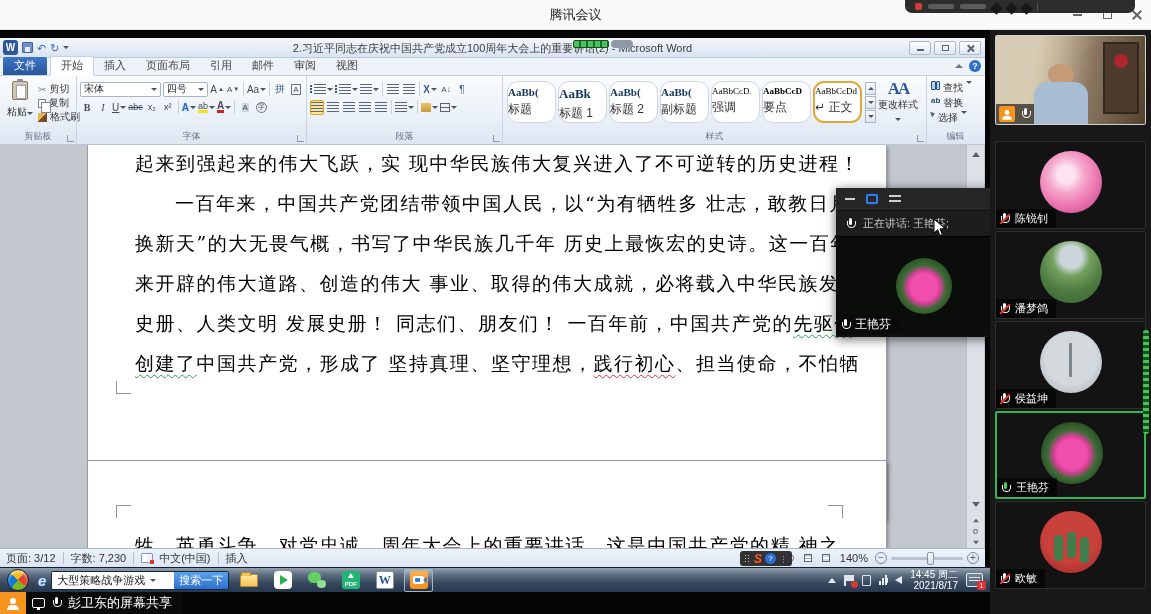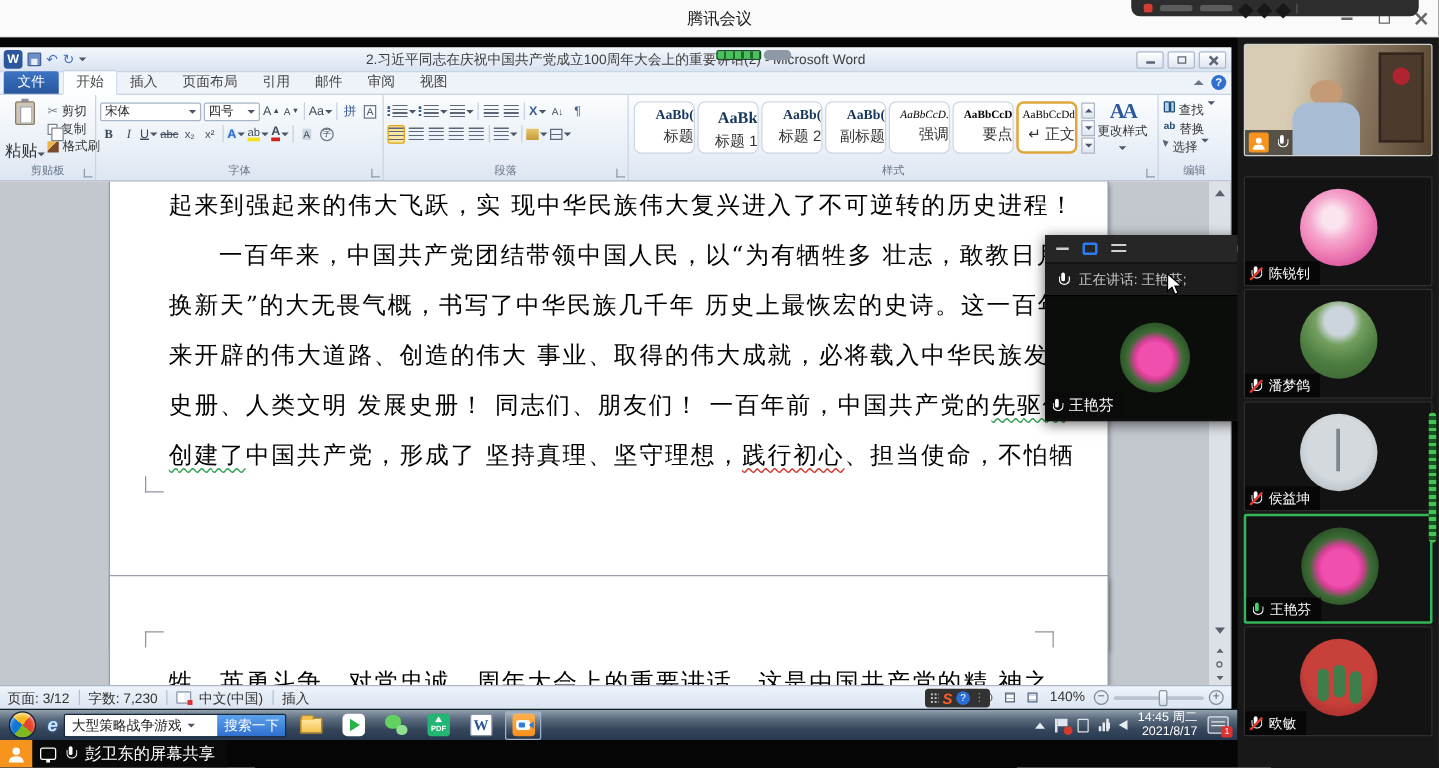--- a/index.html
+++ b/index.html
@@ -63,21 +63,21 @@
   .r2{height:20px}
   .sb{height:15px;min-width:14px;display:flex;align-items:center;justify-content:center;border-radius:2px;gap:1px}
   .dn{width:0;height:0;border-left:3px solid transparent;border-right:3px solid transparent;border-top:3px solid #4a5568;display:inline-block}
   .sep-v{width:1px;height:14px;background:#c6d1df;margin:0 1px}
 
   .g-clip{width:77px}
   .paste{position:absolute;left:4px;top:5px;width:32px;text-align:center;cursor:default}
   .clip-i{width:16px;height:19px;margin:0 auto;background:#cfc5b4;border:1px solid #8b7c5d;border-radius:2px;position:relative}
   .clip-i::before{content:"";position:absolute;left:3px;top:3px;width:8px;height:12px;background:#fff;border:1px solid #9aa2ad}
   .clip-i::after{content:"";position:absolute;left:4px;top:-3px;width:6px;height:3px;background:#8b8f97;border-radius:1px}
-  .paste-lb{font-size:13px;color:#333;margin-top:12px}
+  .paste-lb{font-size:10px;color:#333;margin-top:5px}
   .clip-col{position:absolute;left:38px;top:6px}
   .crow{display:flex;align-items:center;gap:3px;height:14px;font-size:10px;color:#333;white-space:nowrap}
   .scis{color:#7b8494;font-size:10px}
   .copy-i{width:8px;height:9px;border:1px solid #7b8494;background:#fff;position:relative}
   .copy-i::after{content:"";position:absolute;left:2px;top:2px;width:8px;height:9px;border:1px solid #7b8494;background:#fff}
   .brush-i{width:9px;height:9px;background:linear-gradient(135deg,#e8b64c 0 45%,#7b4a2d 45%)}
 
   .g-font{width:230px}
   .combo{display:flex;align-items:center;gap:3px;border:1px solid #a9b5c7;background:#fff;height:15px;font-size:10px;color:#222;padding:0 3px;border-radius:2px}
   .bi{font-family:"Liberation Serif",serif;font-weight:bold}
@@ -92,25 +92,25 @@
   .circ-a{border:1px solid #6b7789;border-radius:50%;font-size:7px;width:11px;height:11px;display:inline-flex;align-items:center;justify-content:center}
 
   .g-para{width:196px}
   .lines{width:12px;height:10px;background:repeating-linear-gradient(180deg,#5c6678 0 1px,transparent 1px 3px)}
   .sb.hl{background:#fbe3a0;border:1px solid #dba617}
   .bullet-i{position:relative}
   .bullet-i::before{content:"";position:absolute;left:-4px;top:1px;width:2px;height:8px;background:repeating-linear-gradient(180deg,#35598f 0 2px,transparent 2px 3px)}
 
   .g-sty{width:424px}
   .gallery{display:flex;gap:2px;padding:5px 2px 0 4px}
-  .sty{width:49px;height:42px;background:#fff;border:1px solid #cdd6e2;border-radius:6px;text-align:right;padding-top:4px;overflow:hidden}
+  .sty{width:49px;height:42px;background:#fff;border:1px solid #cdd6e2;border-radius:11px;text-align:left;padding-top:4px;overflow:hidden}
   .sty .pv{font-size:11px;color:#17365d;font-family:"Liberation Serif",serif;white-space:nowrap}
   .sty .nm{font-size:12px;color:#333;margin-top:3px;white-space:nowrap}
   .sty.sel{border:2px solid #e0a73a;padding-top:3px}
-  .pv.b{font-weight:bold}.pv.i{font-style:italic}.pv.sm{font-size:9px;color:#000}
+  .pv.b{font-weight:bold}.pv.i{}.pv.sm{font-size:9px;color:#000}
   .g-scroll{display:flex;flex-direction:column;gap:1px;margin:6px 1px 0 1px}
   .gs{width:11px;height:13px;border:1px solid #aab6c8;background:linear-gradient(#fff,#dfe6f0);display:flex;align-items:center;justify-content:center}
   .up3{width:0;height:0;border-left:3px solid transparent;border-right:3px solid transparent;border-bottom:3px solid #4a5568}
   .chg{position:absolute;right:2px;top:4px;width:52px;text-align:center}
   .chg .aa{font-size:17px;font-weight:bold;color:#2b579a;font-family:"Liberation Serif",serif;line-height:18px;letter-spacing:-2px}
   .chg .lb{font-size:10px;color:#333}
 
   .g-edit{width:57px;border-right:none}
   .erow{display:flex;align-items:flex-start;gap:3px;height:15px;padding-left:4px;font-size:10px;color:#333;white-space:nowrap}
   .find-i{width:9px;height:7px;display:flex;gap:0}

